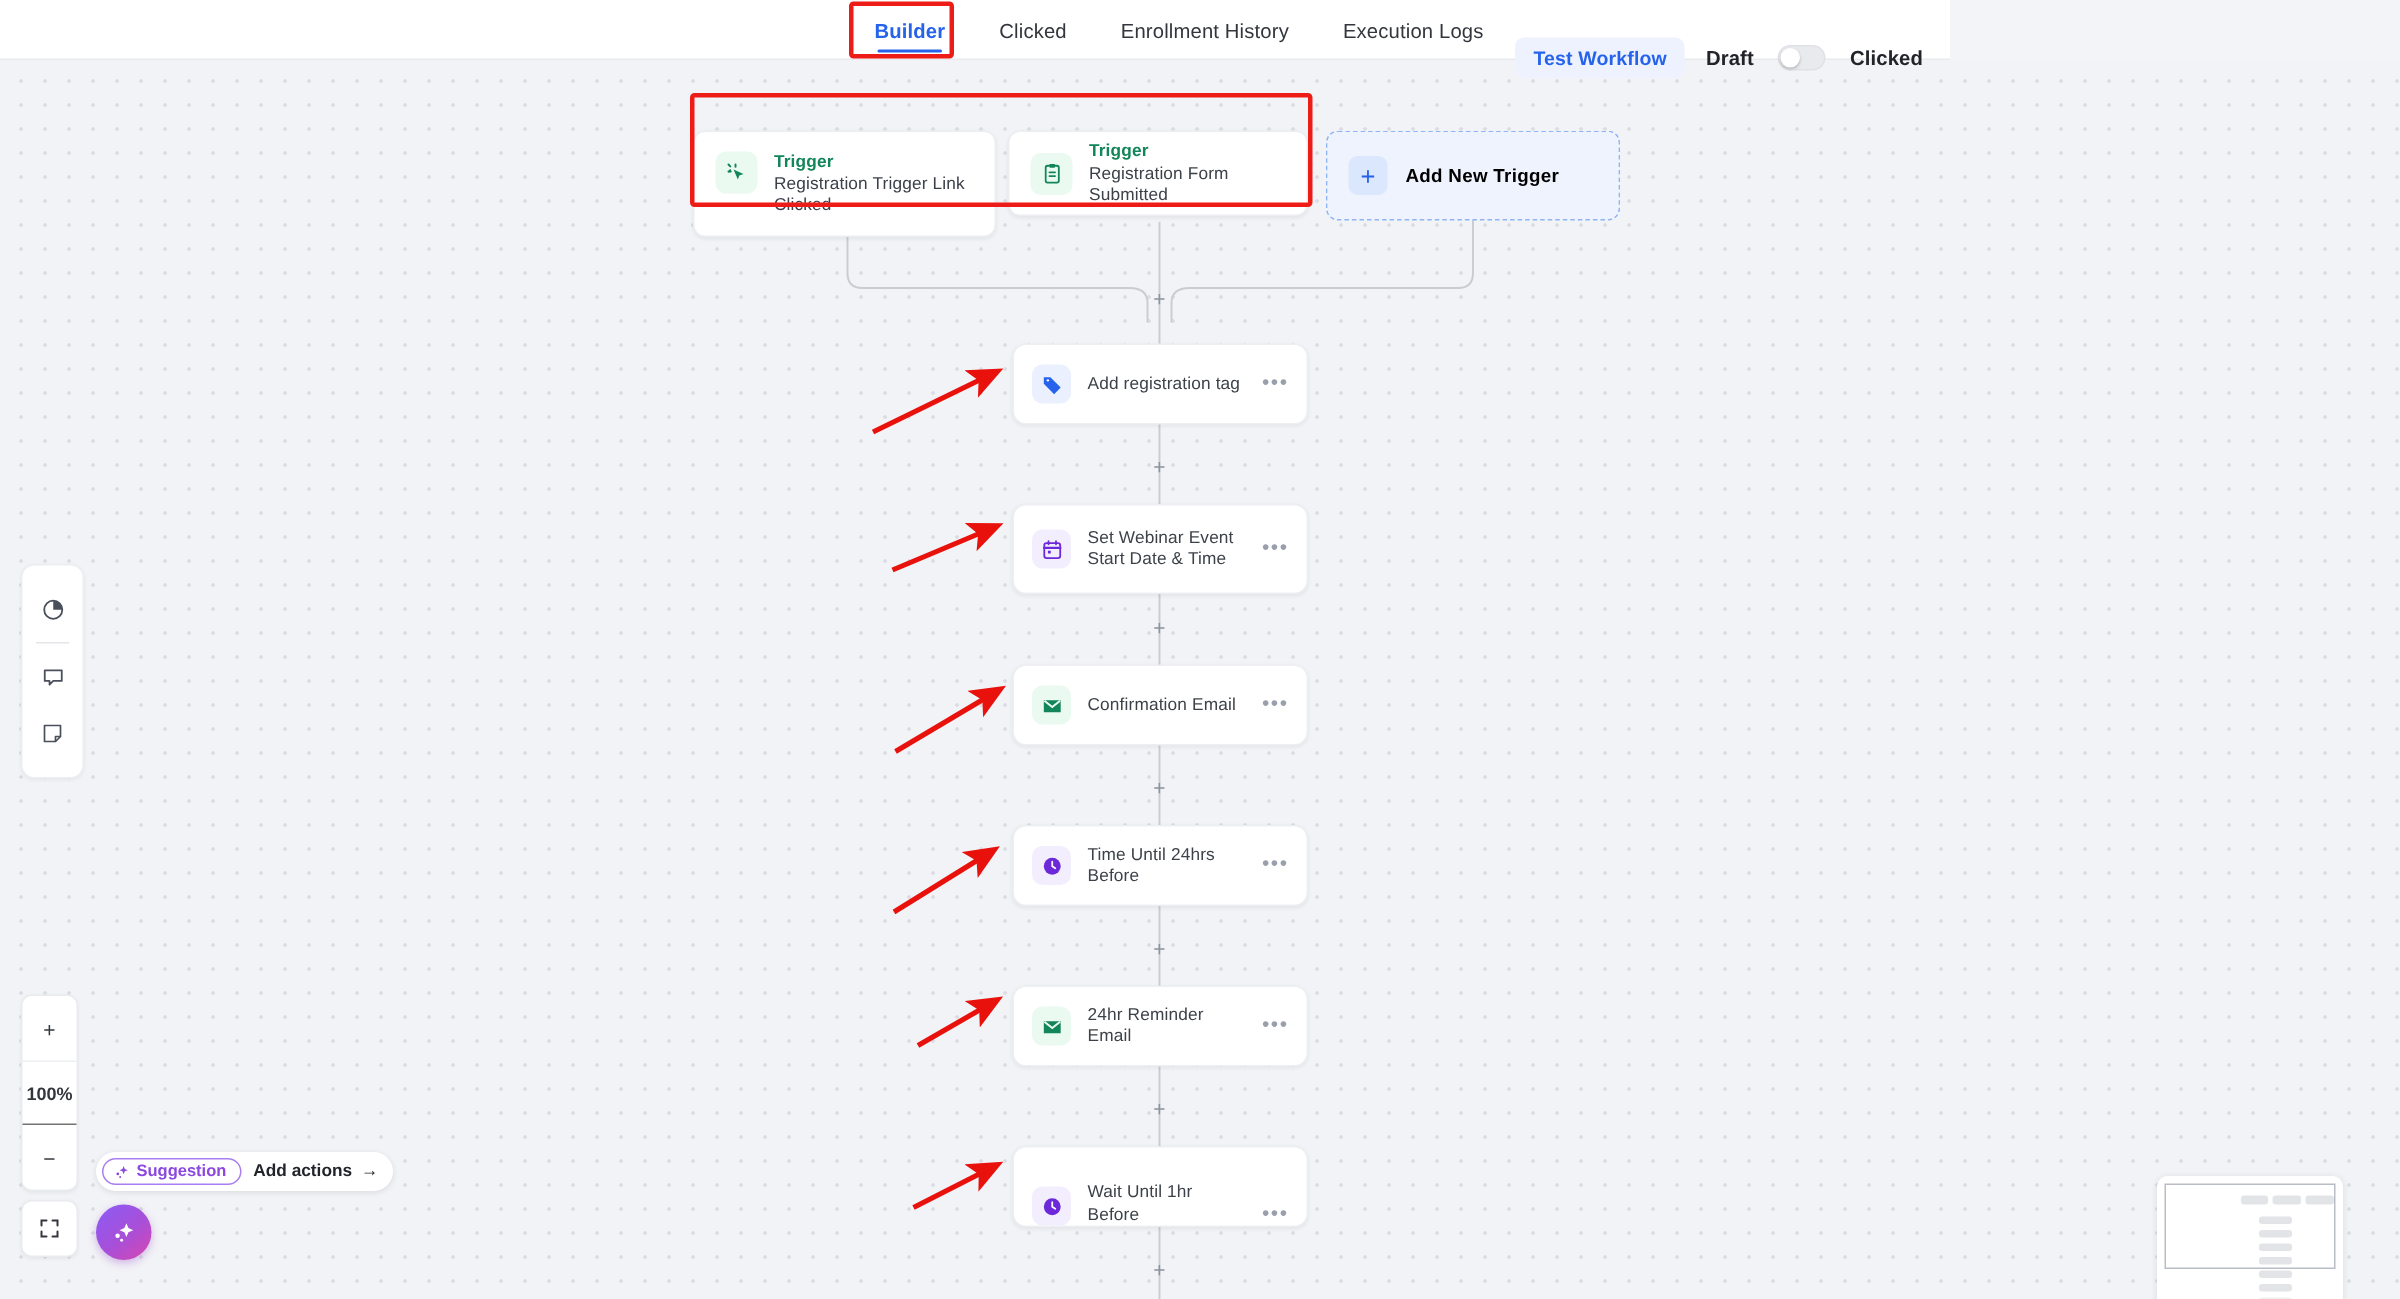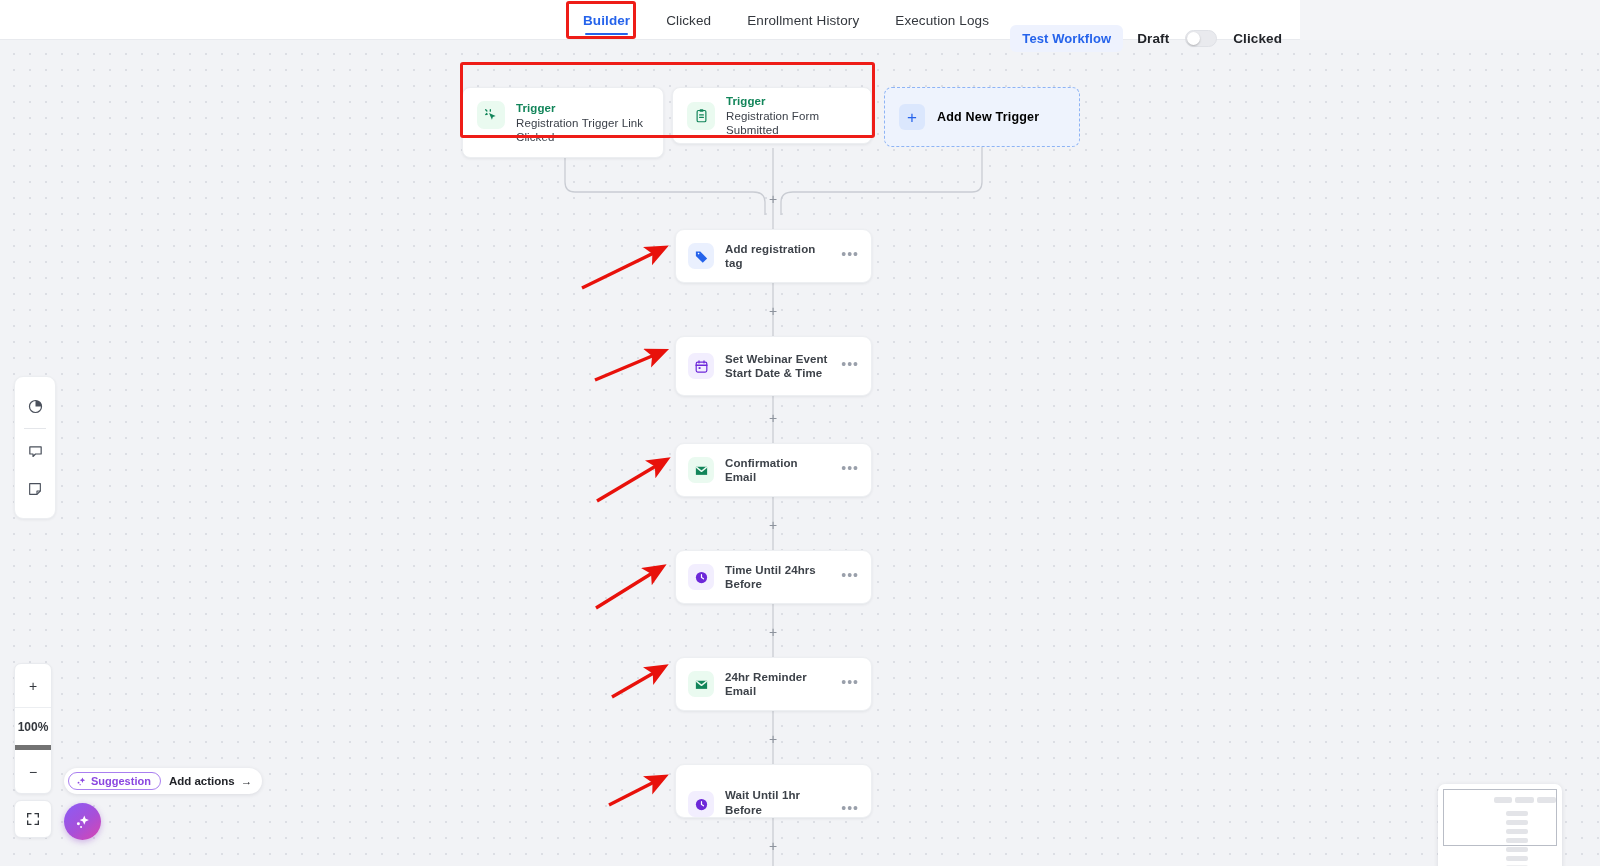--- a/index.html
+++ b/index.html
@@ -141,21 +141,21 @@
     padding: 0 12px 0 12px;
     cursor: pointer;
   }
   .st-icon {
     width: 26px; height: 26px; border-radius: 7px;
     display: flex; align-items: center; justify-content: center;
     flex: 0 0 26px;
   }
   .st-label {
     font-size: 11.5px; color: #3d4249; line-height: 14.5px;
-    flex: 1; letter-spacing: .1px; font-weight: bold;
+    flex: 1; letter-spacing: .1px;
   }
   .st-dots { color: #9aa0ab; font-size: 14px; letter-spacing: 1px; line-height: 8px; padding-bottom: 5px;}
 
   .ic-blue { background: #eaf0fe; }
   .ic-violet { background: #f2eefe; }
   .ic-green { background: #eafaf0; }
 
   
   .wire-plus {
     position: absolute; left: 767px; width: 12px; height: 12px;
@@ -185,21 +185,21 @@
     position: absolute; left: 14px; top: 623px;
     width: 38px;
     background: #fff; border: 1px solid #e9ebef; border-radius: 7px;
     box-shadow: 0 1px 3px rgba(16,24,40,.06);
     z-index: 20;
   }
   .zoomctl div {
     height: 43px; display: flex; align-items: center; justify-content: center;
     font-size: 14px; color: #33373d; cursor: pointer;
   }
-  .zoomctl .zlevel { font-size: 12px; font-weight: 600; border-top: 1px solid #eceef1; border-bottom: 5px solid #737373; cursor: default;}
+  .zoomctl .zlevel { font-size: 12px; font-weight: 600; border-top: 1px solid #eceef1; border-bottom: 1px solid #737373; cursor: default;}
   .fitbtn {
     position: absolute; left: 14px; top: 760px;
     width: 38px; height: 38px;
     background: #fff; border: 1px solid #e9ebef; border-radius: 7px;
     box-shadow: 0 1px 3px rgba(16,24,40,.06);
     display: flex; align-items: center; justify-content: center;
     cursor: pointer; z-index: 20;
   }
 
   

